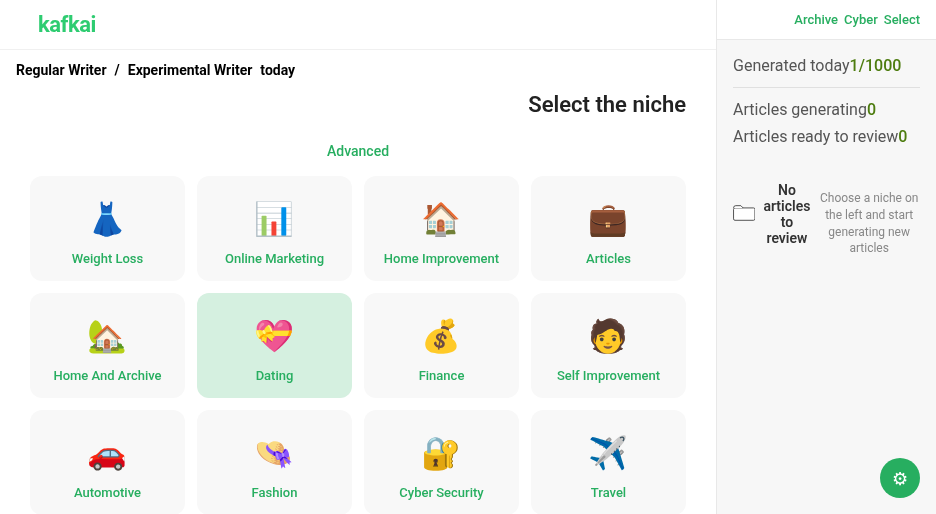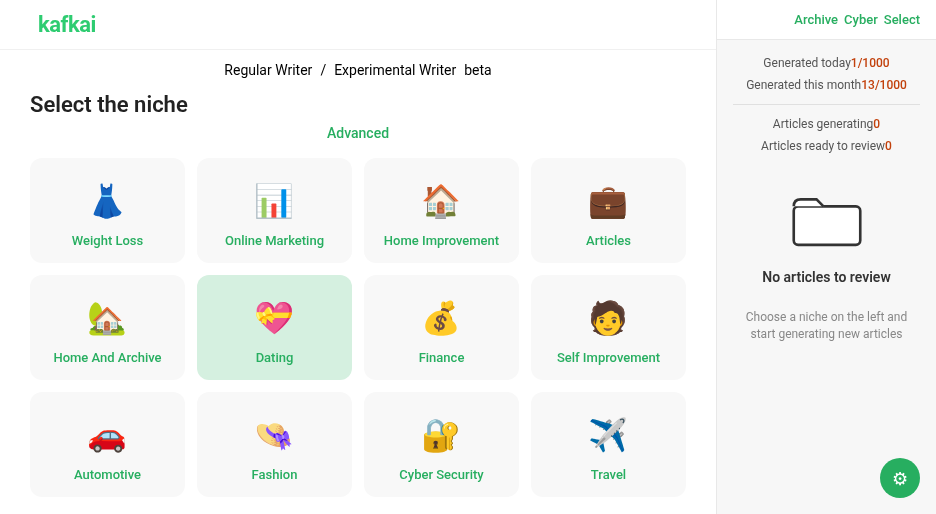--- a/index.html
+++ b/index.html
@@ -37,25 +37,25 @@
     .logo span { color: #2ecc71; }
 
     
     .content {
       flex: 1;
       padding: 10px 30px 10px;
       overflow-y: auto;
     }
 
     .page-title {
-      text-align: left;
+      text-align: right;
       font-size: 22px;
       font-weight: 600;
       color: #222;
-      margin-bottom: 6px;
+      margin-bottom: 24px;
     }
 
     .advanced-link {
       text-align: center;
       margin-bottom: 16px;
     }
     .advanced-link a {
       color: #27ae60;
       font-size: 14px;
       text-decoration: none;
@@ -126,41 +126,40 @@
 
     .sidebar-stats {
       padding: 16px;
       display: flex;
       flex-direction: column;
       gap: 8px;
     }
 
     .stat-row {
       display: flex;
-      justify-content: center;
-      font-size: 12px;
+      justify-content: flex-start;
+      font-size: 16px;
       color: #555;
     }
     .stat-row .stat-val {
-      color: #c2410c;
+      color: #4d7c0f;
       font-weight: 500;
     }
 
     .stat-divider {
       border: none;
       border-top: 1px solid #e0e0e0;
       margin: 4px 0;
     }
 
     .no-articles-box {
       display: flex;
-      flex-direction: column;
-      align-items: center;
+      flex-direction: row;
       padding: 20px 16px;
-      gap: 16px;
+      gap: 8px;
     }
 
     .folder-icon {
       width: 70px;
       height: 60px;
       margin-bottom: 4px;
     }
 
     .no-articles-title {
       font-size: 14px;
@@ -188,43 +187,43 @@
       display: flex;
       align-items: center;
       justify-content: center;
       cursor: pointer;
       color: white;
       font-size: 18px;
     }
 
     .writer-row {
       display: flex;
-      justify-content: center;
       align-items: center;
       padding: 12px 16px 4px;
       gap: 8px;
       font-size: 14px;
+      font-weight: bold;
     }
   </style>
 </head>
 <body>
 
 <div class="main-area">
 
   <div class="top-nav">
     <div class="logo">
       <span>kafka</span><span style="color:#2ecc71">i</span>
     </div>
   </div>
 
   <div class="writer-row">
     <span class="regular">Regular Writer</span>
     <span class="separator">/</span>
     <span class="experimental">Experimental Writer</span>
-    <span class="beta">beta</span>
+    <span class="beta">today</span>
   </div>
 
   <div class="content">
     <div class="page-title">Select the niche</div>
     <div class="advanced-link">
       <a href="#">Advanced</a>
     </div>
 
     <div class="niche-grid" id="niche-grid">
     <div class="niche-card">
@@ -283,24 +282,20 @@
   <div class="sidebar-nav">
     <a href="#">Archive</a>
     <a href="#">Cyber</a>
     <a href="#">Select</a>
   </div>
 
   <div class="sidebar-stats">
     <div class="stat-row">
       <span>Generated today</span>
       <span class="stat-val">1/1000</span>
-    </div>
-    <div class="stat-row">
-      <span>Generated this month</span>
-      <span class="stat-val">13/1000</span>
     </div>
     <hr class="stat-divider">
     <div class="stat-row">
       <span>Articles generating</span>
       <span class="stat-val">0</span>
     </div>
     <div class="stat-row">
       <span>Articles ready to review</span>
       <span class="stat-val">0</span>
     </div>

